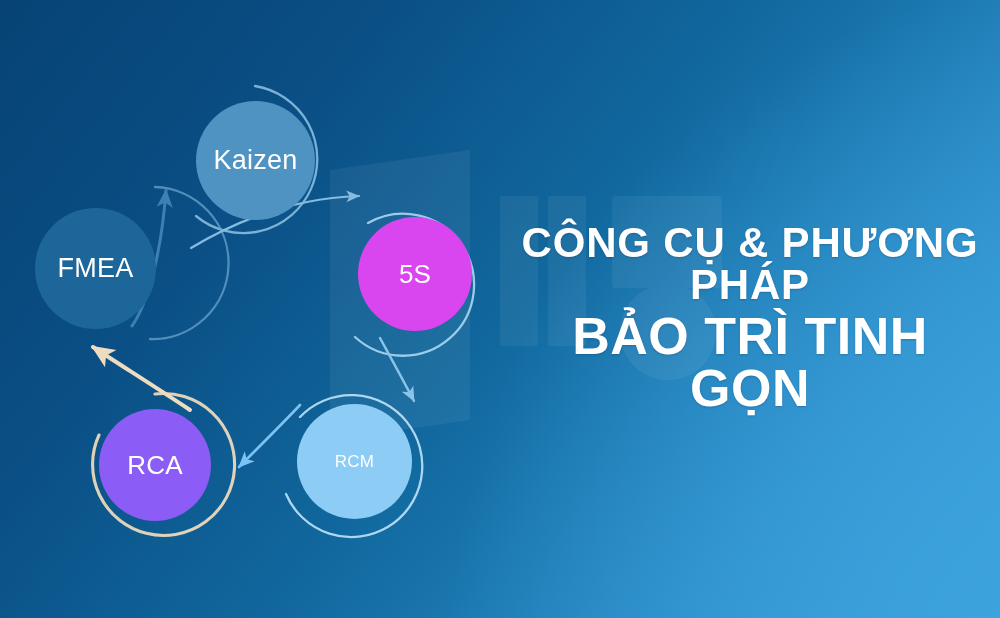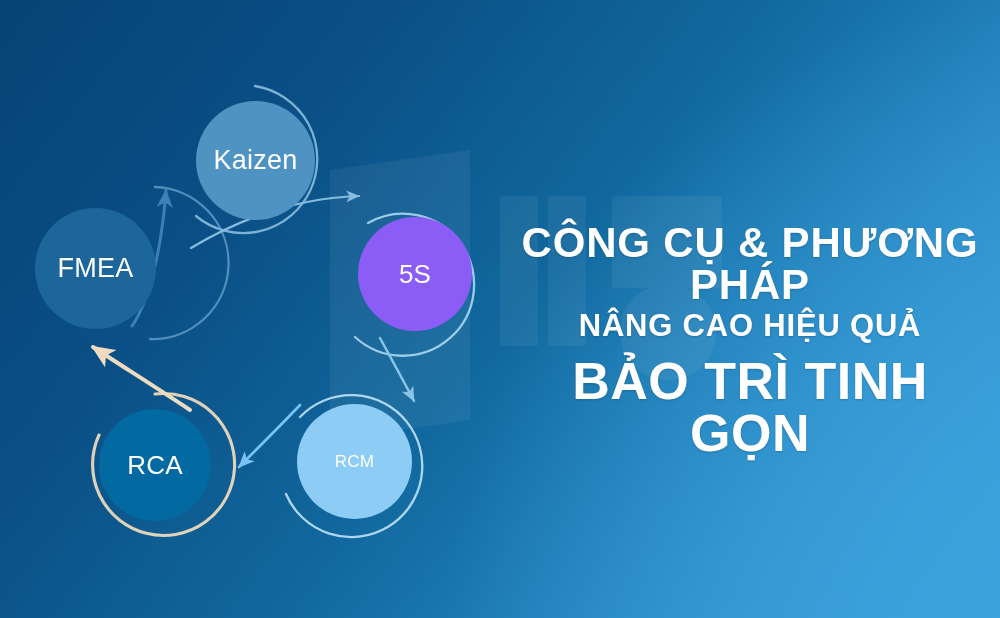--- a/index.html
+++ b/index.html
@@ -60,32 +60,32 @@
     background: #4f93c2;
     font-size: 27px;
   }
   #node-fmea {
     left: 35px; top: 208px; width: 121px; height: 121px;
     background: #1c6699;
     font-size: 27px;
   }
   #node-5s {
     left: 358px; top: 217px; width: 114px; height: 114px;
-    background: #8b5cf6;
+    background: #d946ef;
     font-size: 26px;
     text-align: center;
   }
   #node-rcm {
     left: 297px; top: 404px; width: 115px; height: 115px;
     background: #8dccf5;
     font-size: 17px;
   }
   #node-rca {
     left: 99px; top: 409px; width: 112px; height: 112px;
-    background: #0369a1;
+    background: #8b5cf6;
     font-size: 26px;
   }
 
   
   #headline {
     position: absolute;
     left: 510px;
     top: 222px;
     width: 480px;
     text-align: center;
@@ -175,17 +175,16 @@
       <span class="node-label">RCM</span>
     </div>
 
     <div class="node" id="node-rca">
       <span class="node-label">RCA</span>
     </div>
   </div>
 
   <div id="headline">
     <span class="head-line" id="head-line-1">CÔNG CỤ &amp; PHƯƠNG PHÁP</span>
-    <span class="head-line" id="head-line-2">NÂNG CAO HIỆU QUẢ</span>
     <span class="head-line" id="head-line-3">BẢO TRÌ TINH GỌN</span>
   </div>
 
 </div>
 
 </body></html>

